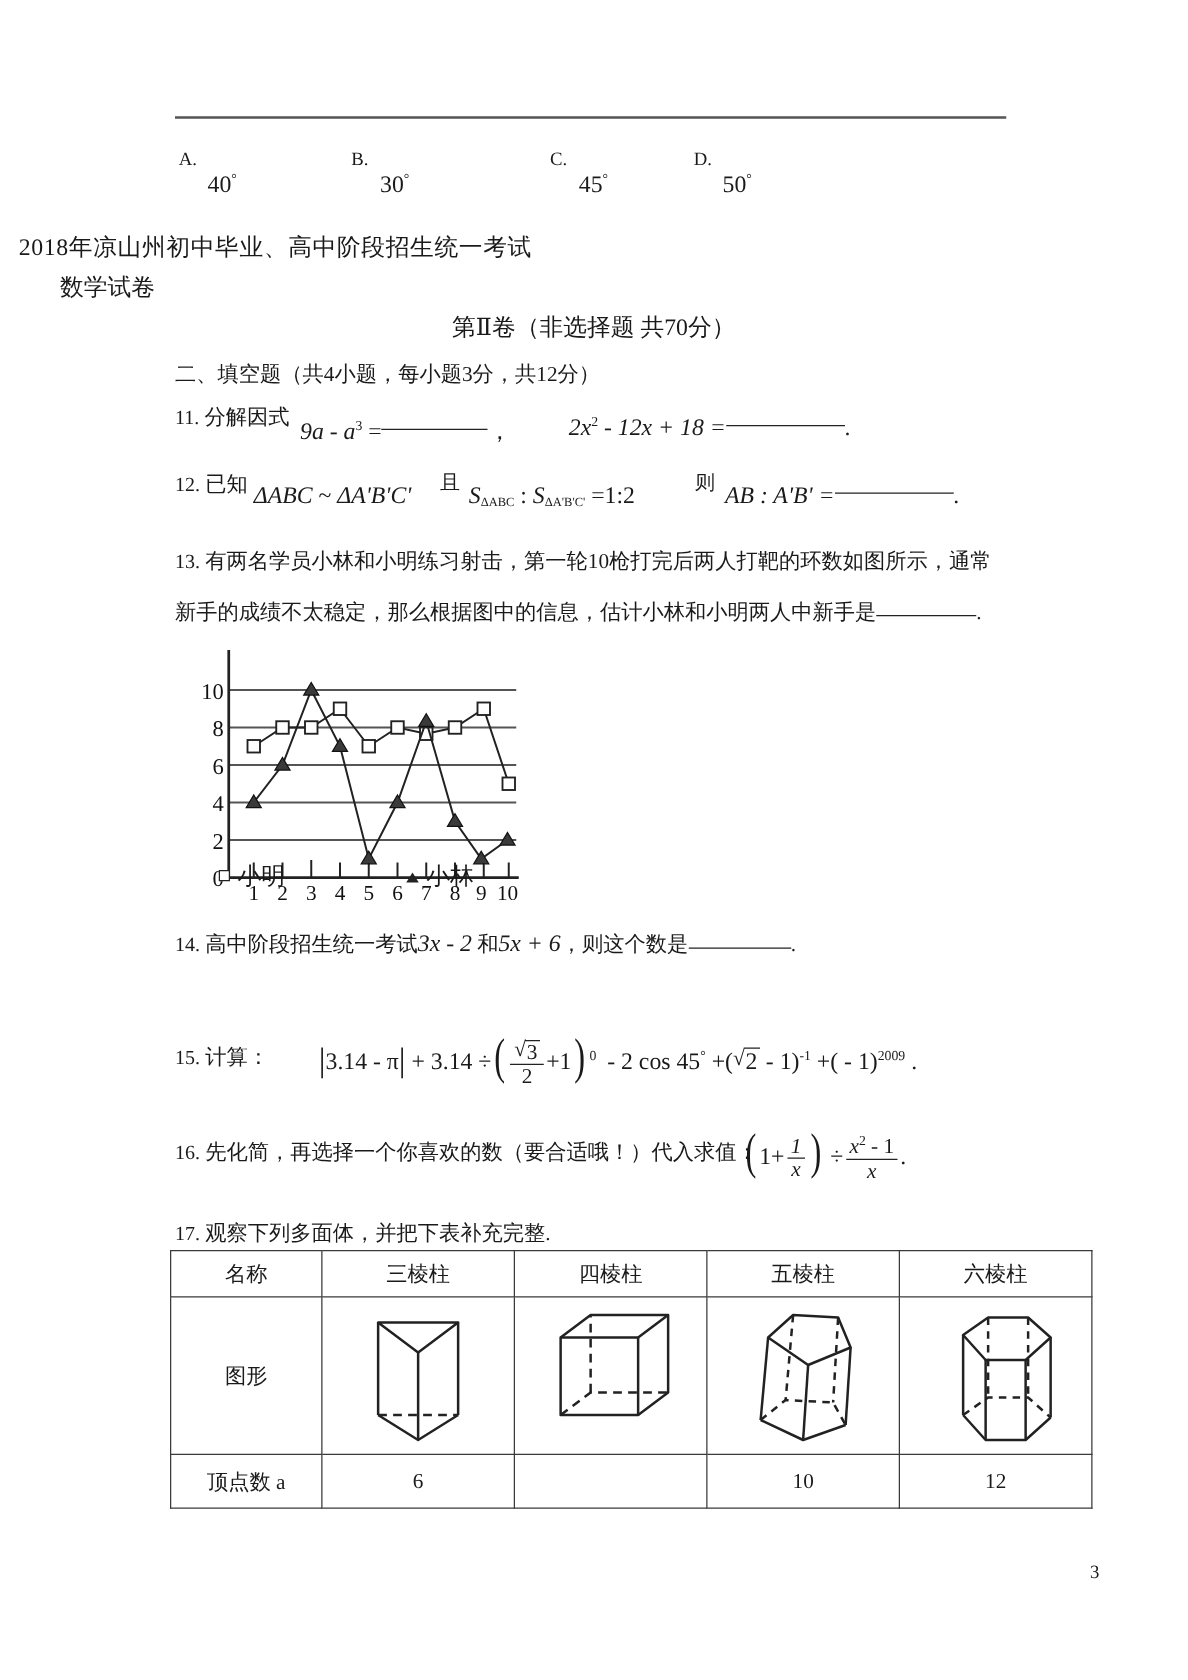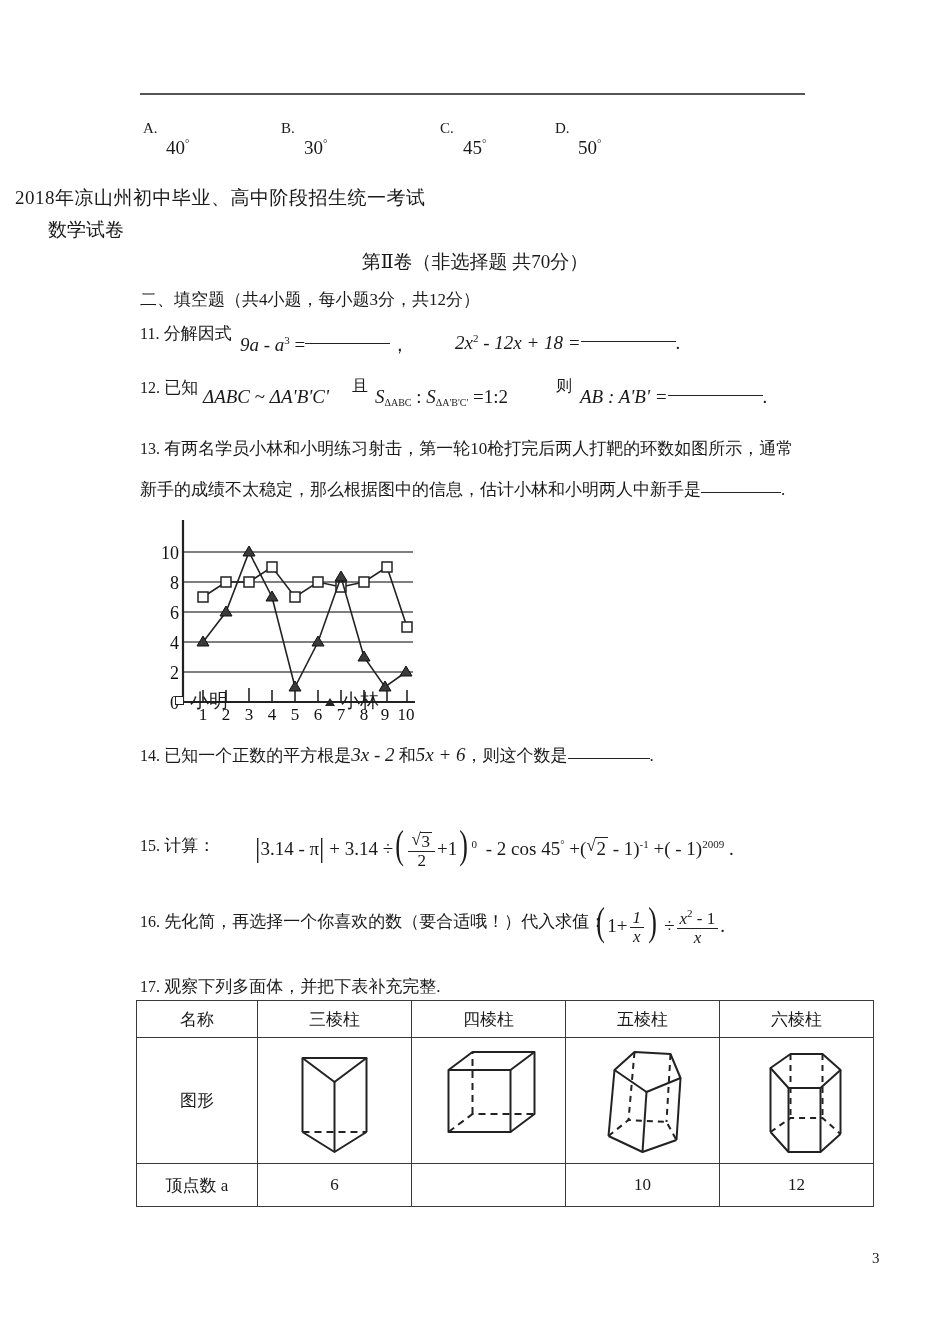--- a/index.html
+++ b/index.html
@@ -336,21 +336,21 @@
     <span class="legend-item" style="left:0px; top:0px;">
       <span class="lg-sq"></span><span>小明</span>
     </span>
     <span class="legend-item" style="left:150px; top:0px;">
       <span class="lg-tri"></span><span>小林</span>
     </span>
   </div>
 
   <div class="qline" style="top:744px;">
     <span class="num">14.</span>
-    <span>已知一个正数的平方根是</span><span class="math mi">3x - 2</span>
+    <span>高中阶段招生统一考试</span><span class="math mi">3x - 2</span>
     <span>和</span><span class="math mi">5x + 6</span><span>，则这个数是</span><span class="blank-line" style="width:82px;"></span><span>.</span>
   </div>
 
 
   <div class="qline" style="top:834px;">
     <span class="num">15.</span>
     <span>计算：</span>
   </div>
   <div class="txt math" style="left:255px; top:832px;">
     <span class="absbar">|</span><span>3.14 - π</span><span class="absbar">|</span>

